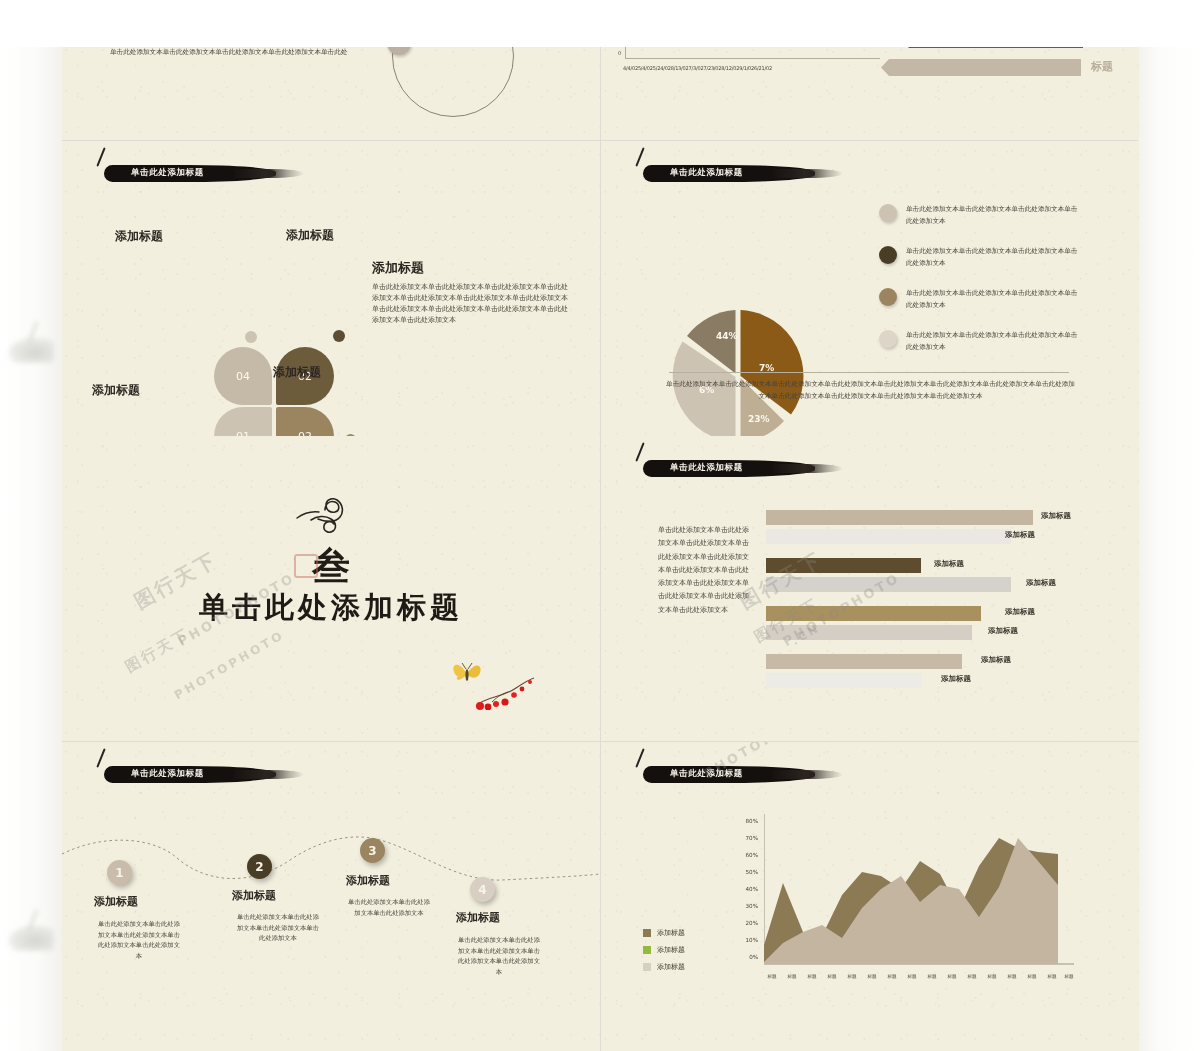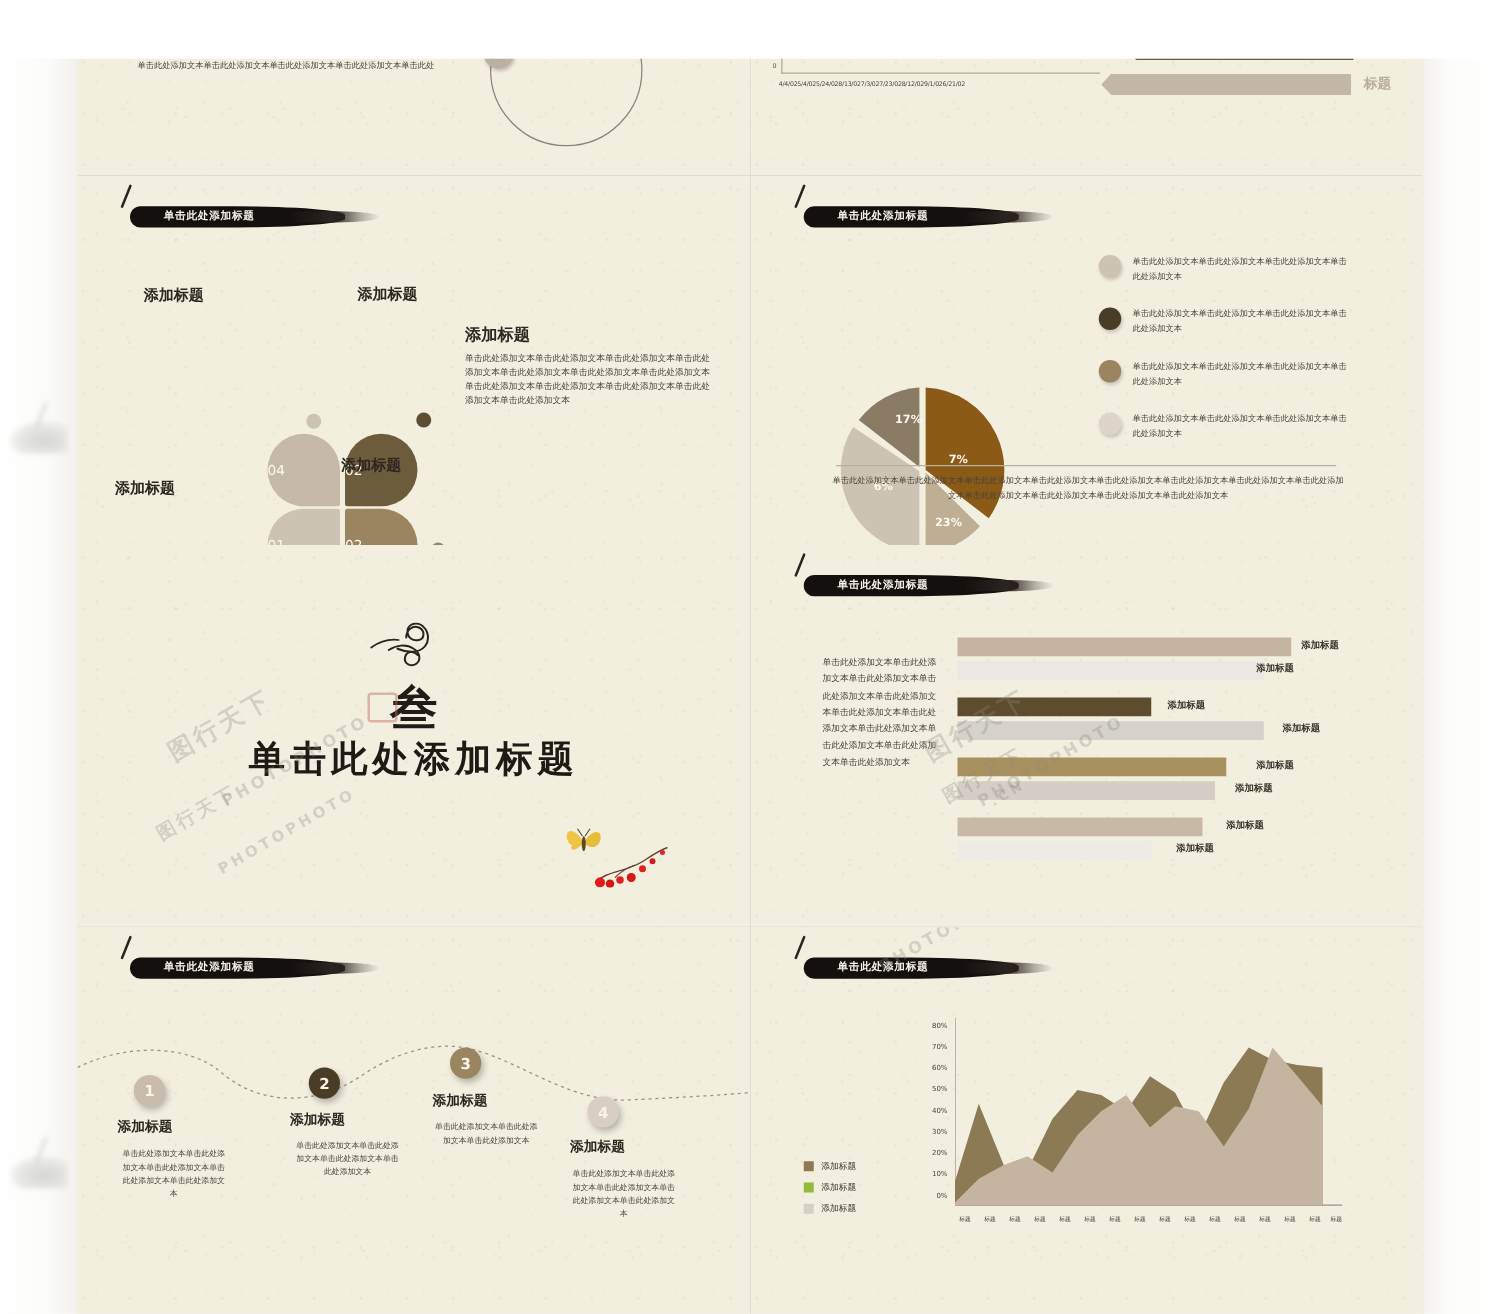--- a/index.html
+++ b/index.html
@@ -49,21 +49,21 @@
     background:linear-gradient(90deg,#16120f 0%,#2b2420 45%,rgba(60,52,46,.35) 78%,rgba(90,80,70,0) 100%);
     border-radius:0 50% 50% 0/0 50% 50% 0;filter:blur(.6px);}
   .brush .tip{position:absolute;left:16px;top:-12px;width:2px;height:20px;background:#2a2522;
     transform:rotate(22deg);border-radius:2px;}
   .brush .btxt{position:absolute;left:47px;top:8px;color:#f5f2e8;font-size:8.5px;
     letter-spacing:.6px;font-weight:bold;white-space:nowrap;
     font-family:"DejaVu Sans","Liberation Sans",sans-serif;}
 
   
   .petal{position:absolute;width:58px;height:58px;color:#fbf8f0;font-size:11px;
-     display:flex;align-items:center;justify-content:flex-start;}
+     display:flex;align-items:center;justify-content:center;}
   .p04{left:152px;top:206px;background:#c5baa8;border-radius:50% 50% 2px 50%;}
   .p03{left:214px;top:206px;background:#6d5c3c;border-radius:50% 50% 50% 2px;}
   .p01{left:152px;top:266px;background:#cdc3b3;border-radius:50% 2px 50% 50%;}
   .p02{left:214px;top:266px;background:#9a8560;border-radius:2px 50% 50% 50%;}
   .dot{position:absolute;border-radius:50%;}
   .lab{position:absolute;font-size:12px;font-weight:bold;color:#2d2722;white-space:nowrap;}
   .body-txt{position:absolute;font-size:7px;line-height:1.55;color:#4a423a;}
   .head-txt{position:absolute;font-size:13px;font-weight:bold;color:#2d2722;}
 
   
@@ -214,21 +214,21 @@
 
           <path d="M121 120 A66 66 0 0 1 77.5 141 L77.5 77 Z" fill="#bdae94"></path>
 
           <path d="M72.5 141 A66 66 0 0 1 19.5 40.5 L72.5 76 Z" fill="#cdc3b3"></path>
 
           <path d="M24 35 A66 66 0 0 1 72.5 9 L72.5 72.5 Z" fill="#897b64"></path>
         </svg>
         <div class="pct" style="left:96px;top:62px">7%</div>
         <div class="pct" style="left:85px;top:113px">23%</div>
         <div class="pct" style="left:36px;top:84px">6%</div>
-        <div class="pct" style="left:53px;top:30px">17%</div>
+        <div class="pct" style="left:53px;top:30px">44%</div>
       </div>
 
       <div class="leg-row" style="left:278px;top:63px">
         <i class="leg-dot" style="background:#cdc3b3"></i>
         <span class="leg-txt">单击此处添加文本单击此处添加文本单击此处添加文本单击此处添加文本</span>
       </div>
       <div class="leg-row" style="left:278px;top:105px">
         <i class="leg-dot" style="background:#4a3d26"></i>
         <span class="leg-txt">单击此处添加文本单击此处添加文本单击此处添加文本单击此处添加文本</span>
       </div>

